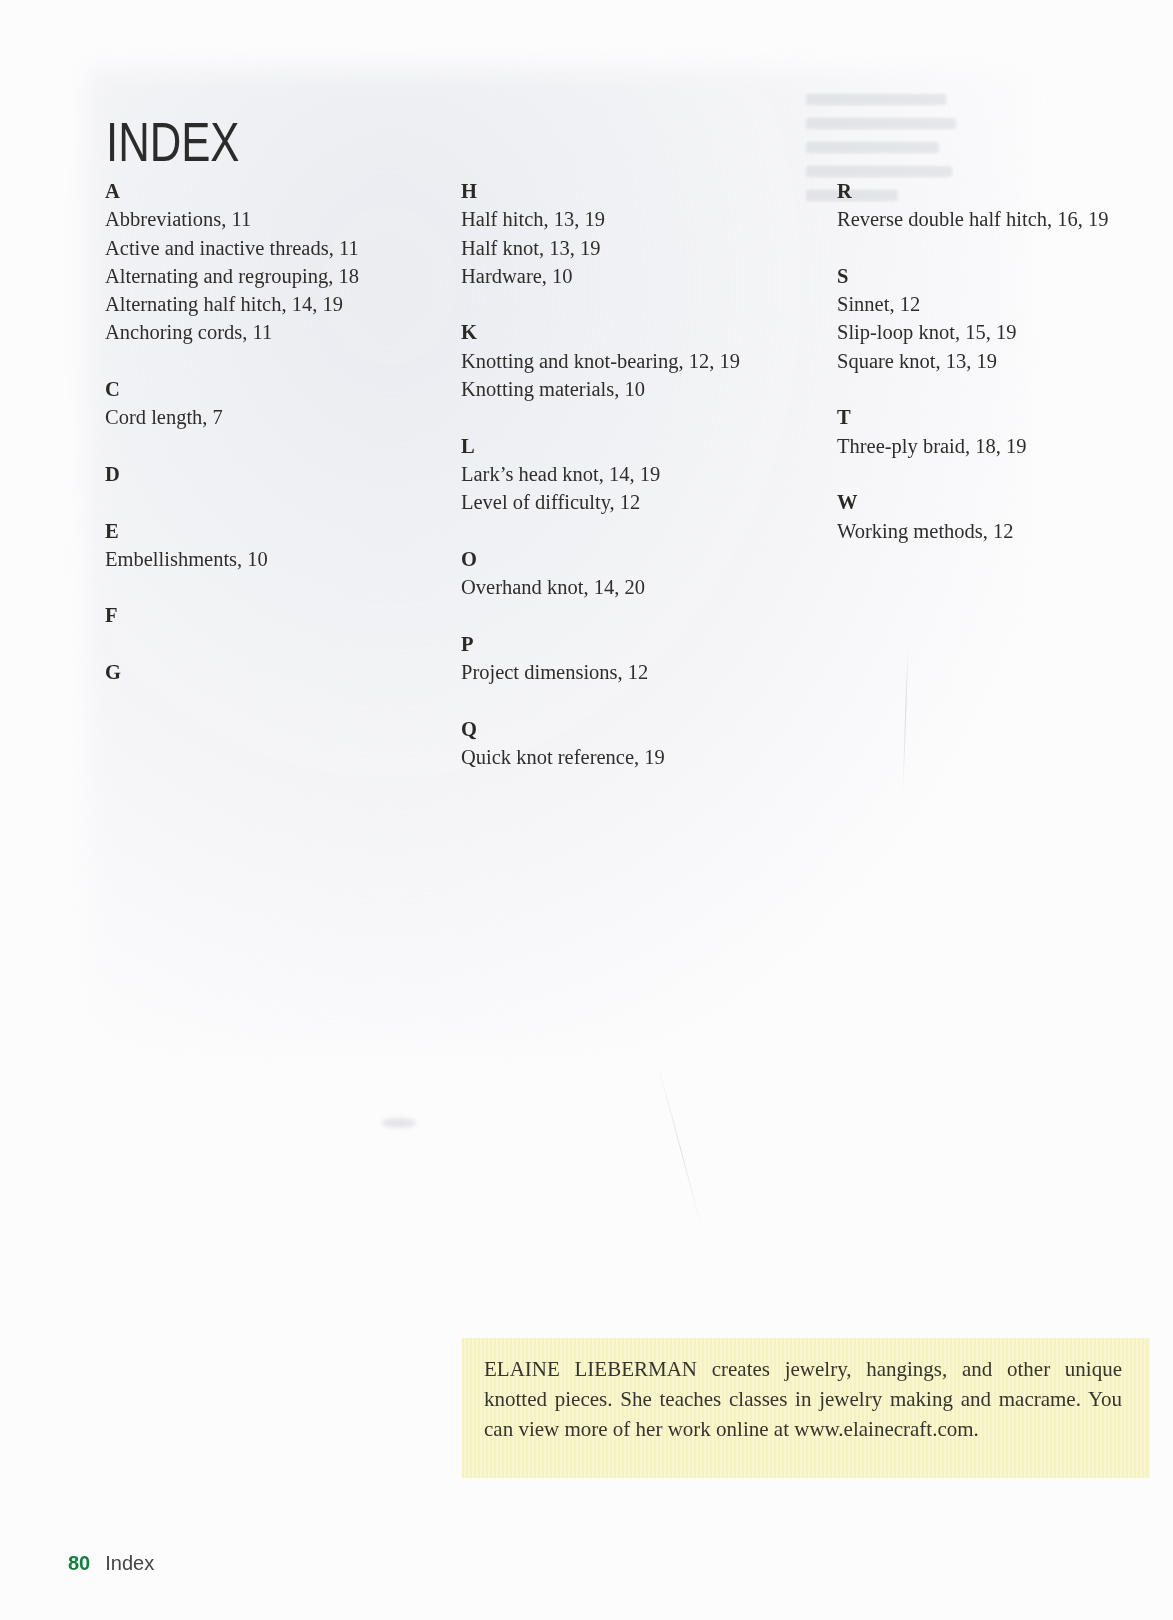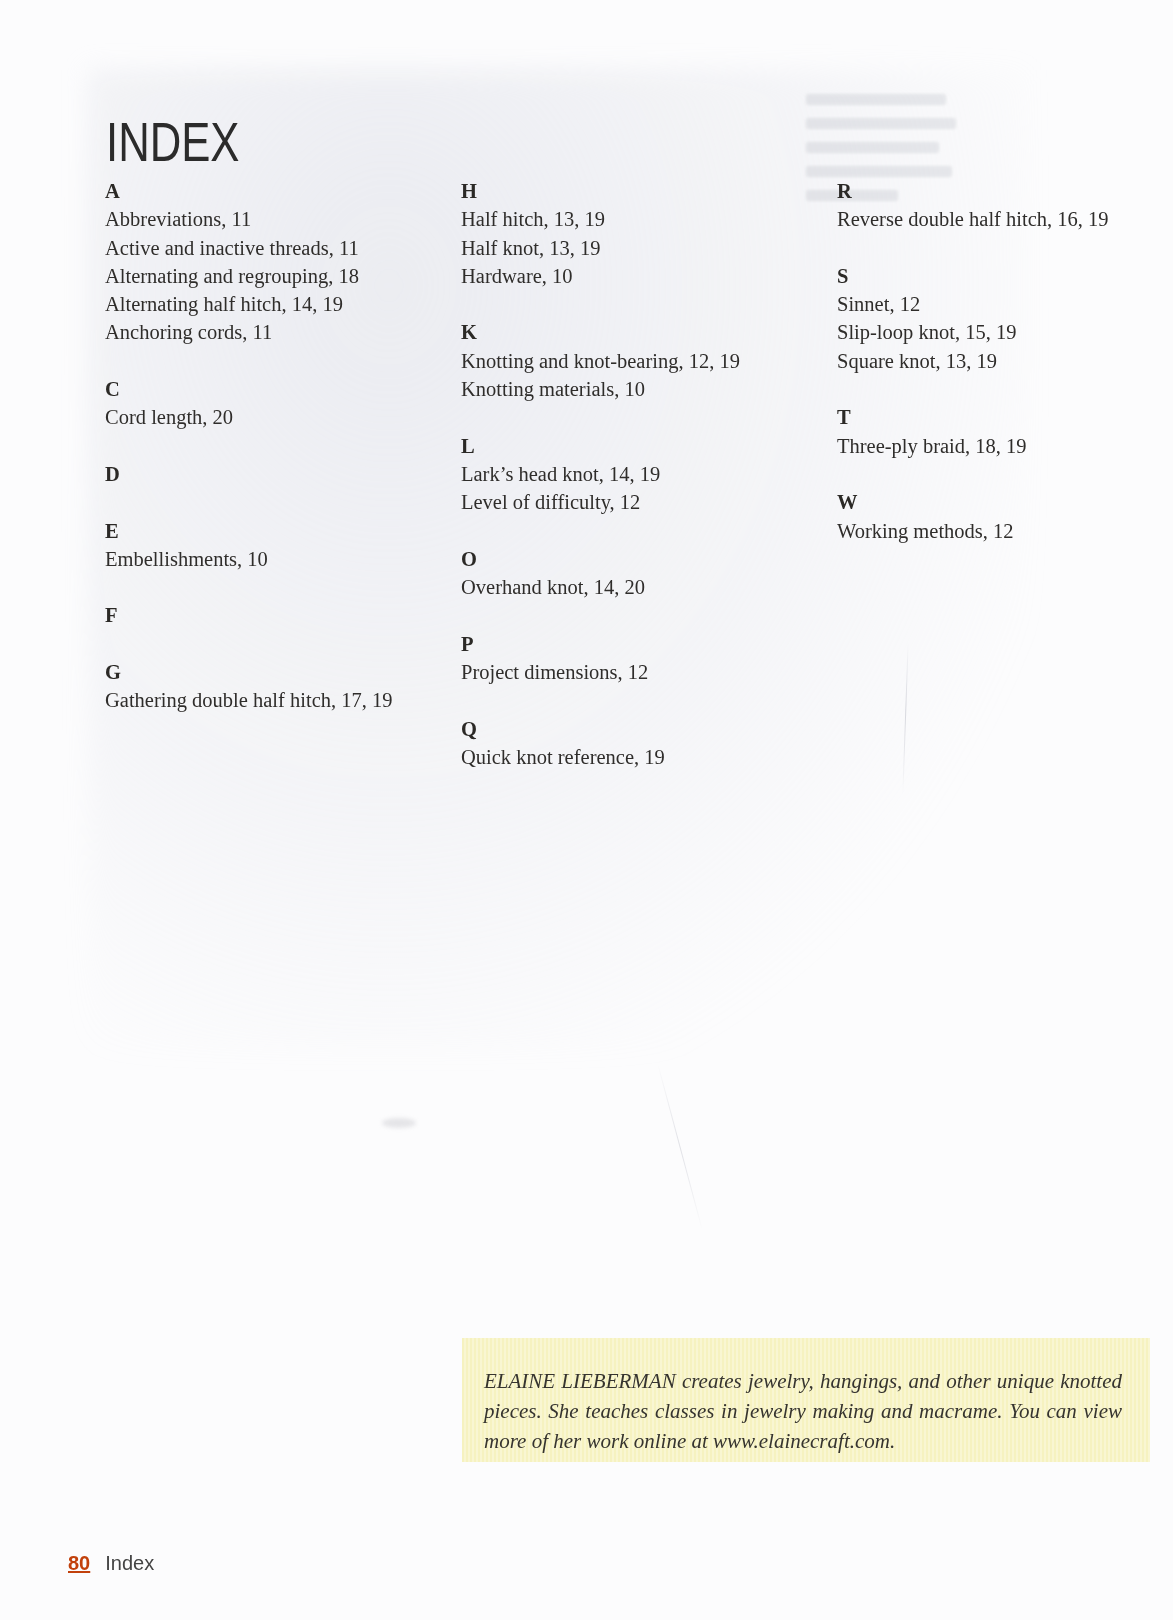--- a/index.html
+++ b/index.html
@@ -57,37 +57,36 @@
     color:#2f2d2b;
   }
   .col-1 { left:105px; }
   .col-2 { left:461px; }
   .col-3 { left:837px; }
   .section { margin:0 0 28.3px 0; }
   .letter  { font-weight:700; color:#2b2926; }
   .entry   { white-space:nowrap; }
 
   .bio-box {
-    position:absolute; left:462px; top:1338px; width:688px; height:124px;
-    box-sizing:border-box; padding:28px 28px 0 22px;
+    position:absolute; left:462px; top:1338px; width:688px; height:140px;
+    box-sizing:border-box; padding:16px 28px 0 22px;
     background:repeating-linear-gradient(90deg,
       #f6f2c0 0px, #f6f2c0 2px, #f9f6d2 2px, #f9f6d2 4px);
-    font-style:italic;
   }
   .bio-box p {
     margin:0; font-size:21px; line-height:30px;
     text-align:justify; color:#36342f;
   }
 
   .page-footer {
     position:absolute; left:68px; top:1552px;
     font-family:"Liberation Sans", sans-serif;
     font-size:20px; color:#3b3b3b; white-space:nowrap;
   }
-  .page-footer .pagenum { font-weight:700; color:#c2410c;text-decoration:underline; }
+  .page-footer .pagenum { font-weight:700; color:#15803d; }
   .page-footer .footlabel { margin-left:15px; font-weight:400; color:#444; }
 </style>
 </head>
 <body>
 
 <div class="page-shade"></div>
 
 <div class="ghost">
   <div class="gline" style="width:140px"></div>
   <div class="gline" style="width:150px"></div>
@@ -106,35 +105,34 @@
     <div class="section">
       <div class="letter">A</div>
       <div class="entry">Abbreviations, 11</div>
       <div class="entry">Active and inactive threads, 11</div>
       <div class="entry">Alternating and regrouping, 18</div>
       <div class="entry">Alternating half hitch, 14, 19</div>
       <div class="entry">Anchoring cords, 11</div>
     </div>
     <div class="section">
       <div class="letter">C</div>
-      <div class="entry">Cord length, 20</div>
+      <div class="entry">Cord length, 7</div>
     </div>
     <div class="section">
       <div class="letter">D</div>
     </div>
     <div class="section">
       <div class="letter">E</div>
       <div class="entry">Embellishments, 10</div>
     </div>
     <div class="section">
       <div class="letter">F</div>
     </div>
     <div class="section">
       <div class="letter">G</div>
-      <div class="entry">Gathering double half hitch, 17, 19</div>
     </div>
   </div>
 <div class="col col-2">
     <div class="section">
       <div class="letter">H</div>
       <div class="entry">Half hitch, 13, 19</div>
       <div class="entry">Half knot, 13, 19</div>
       <div class="entry">Hardware, 10</div>
     </div>
     <div class="section">

